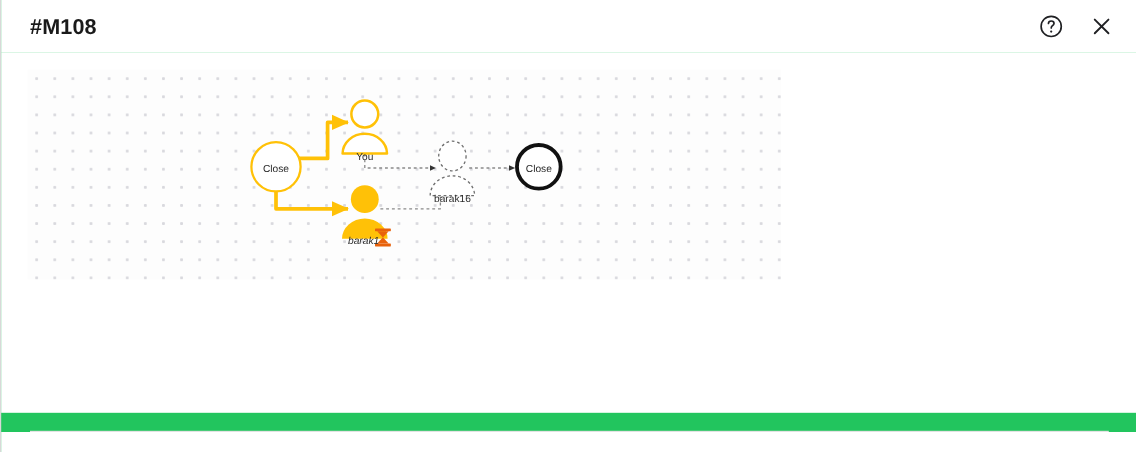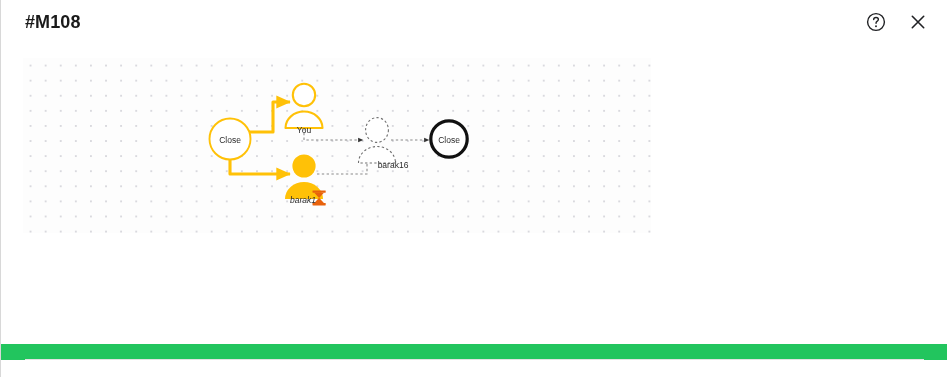--- a/index.html
+++ b/index.html
@@ -198,21 +198,21 @@
           <circle cx="448" cy="95" r="18.2" fill="#ffffff" stroke="#111111" stroke-width="3.2"></circle>
         </g>
       </svg>
 
       <div class="node-label center" style="left:229px; top:92px;">Close</div>
 
       <div class="node-label center" style="left:303px; top:82px;">You</div>
 
       <div class="node-label center" style="left:302px; top:152px;font-style:italic;">barak1</div>
 
-      <div class="node-label center" style="left:392px; top:117px;">barak16</div>
+      <div class="node-label center" style="left:376px; top:117px;">barak16</div>
 
       <div class="node-label center" style="left:448px; top:92px;">Close</div>
     </div>
   </div>
 
   <div class="footer-divider"></div>
   <div class="footer-area"></div>
 
 </div>
 

